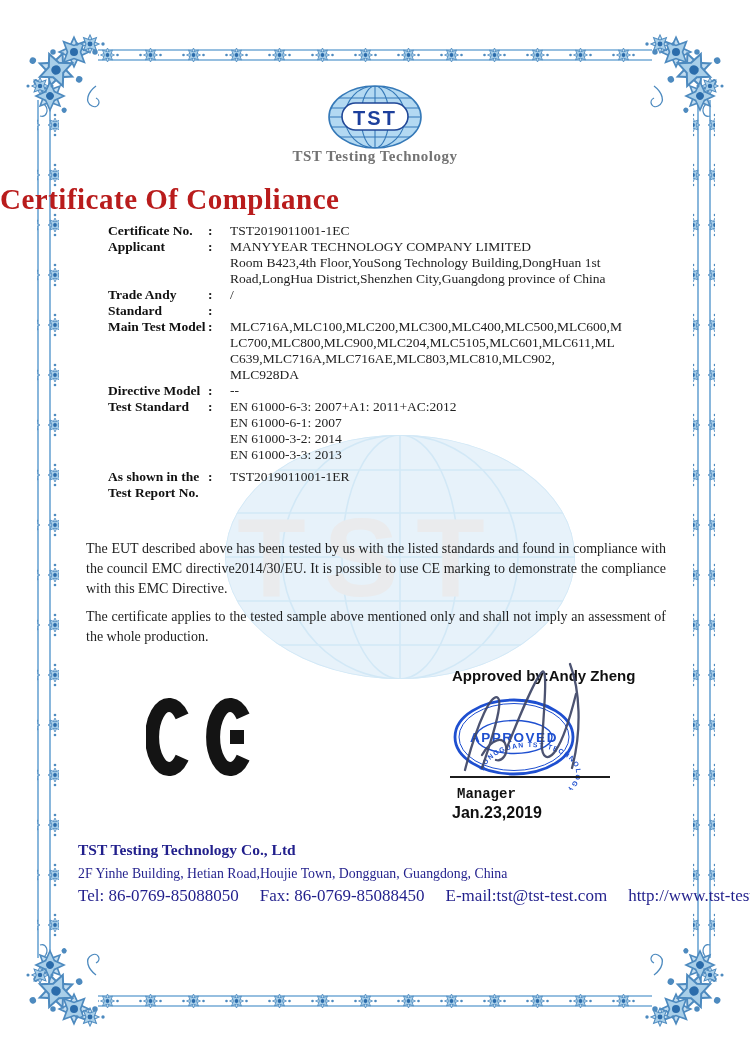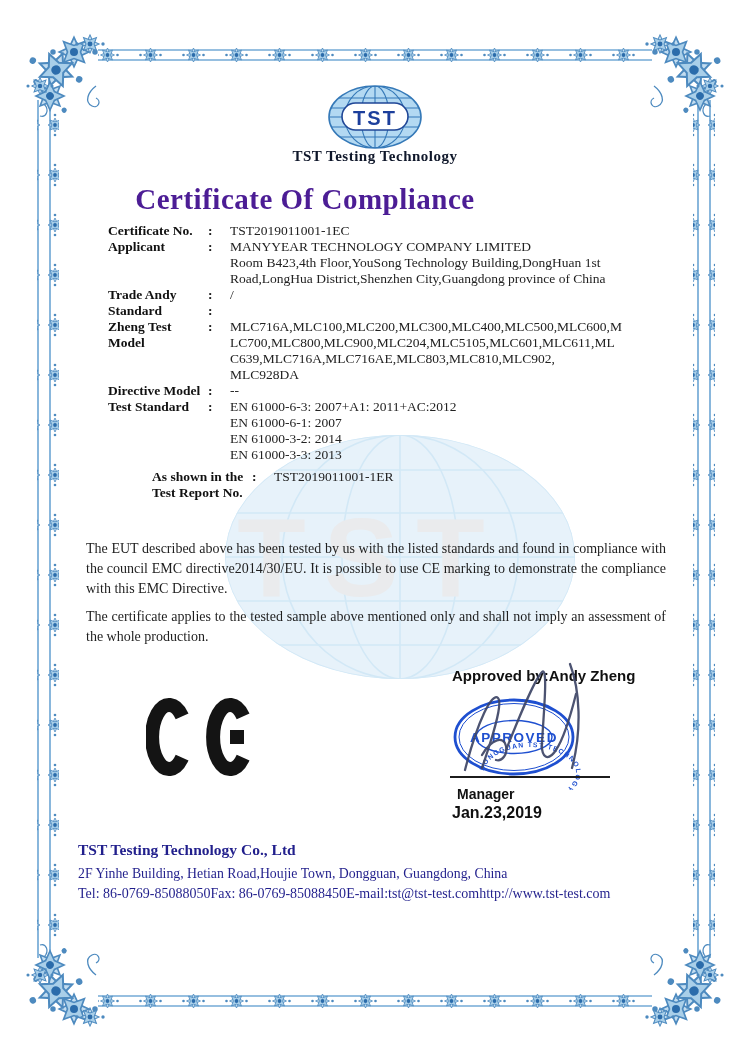--- a/index.html
+++ b/index.html
@@ -6,59 +6,59 @@
   .page{
     position:relative;width:750px;height:1061px;background:#ffffff;
     font-family:"Liberation Serif","DejaVu Serif",serif;color:#222;overflow:hidden;
   }
   .abs{position:absolute;}
   svg{display:block;}
 
   
   .org-name{
     position:absolute;top:148px;left:0;width:750px;text-align:center;
-    font-weight:bold;font-size:15px;color:#0f172a;letter-spacing:.5px;
+    font-weight:bold;font-size:15px;color:#737373;letter-spacing:.5px;
   }
   .cert-title{
-    position:absolute;top:183px;left:0;width:610px;text-align:center;margin:0;
-    font-weight:bold;font-size:29px;color:#4c1d95;letter-spacing:.5px;
+    position:absolute;top:183px;left:0;width:610px;margin:0;
+    font-weight:bold;font-size:29px;color:#b91c1c;letter-spacing:.5px;
   }
 
   
   .fields{position:absolute;left:108px;top:223px;width:545px;font-size:13.5px;line-height:16px;}
   .frow{display:grid;grid-template-columns:100px 22px 1fr;}
-  .frow.gap-top{margin-top:6px;margin-left:44px;}
+  .frow.gap-top{margin-top:6px;}
   .flabel{font-weight:bold;color:#111;white-space:pre-line;}
   .fcolon{font-weight:bold;color:#111;}
   .fvalue{white-space:pre-line;color:#222;}
 
   
   .paras{position:absolute;left:78px;top:531px;width:596px;font-size:14px;line-height:20px;color:#1e1e1e;}
   .paras p{margin:8px;text-align:justify;}
 
   
   .approved-by{
     position:absolute;left:452px;top:667px;
     font-family:"Liberation Sans","DejaVu Sans",sans-serif;font-weight:bold;font-size:15px;color:#101010;
   }
   .sig-line{position:absolute;left:450px;top:776px;width:160px;border-top:2px solid #1c1c1c;}
   .manager-label{
     position:absolute;left:457px;top:786px;
-    font-family:Liberation Sans, sans-serif;font-weight:bold;font-size:14px;color:#101010;
+    font-family:Liberation Mono, monospace;font-weight:bold;font-size:14px;color:#101010;
   }
   .date-label{
     position:absolute;left:452px;top:804px;
     font-family:"Liberation Sans","DejaVu Sans",sans-serif;font-weight:bold;font-size:16px;color:#101010;
   }
 
   
   .footer{position:absolute;left:78px;top:841px;width:600px;color:#211f8c;}
   .footer .company{font-size:15.5px;font-weight:bold;margin:0 0 7px 0;font-family:Liberation Serif, serif;}
   .footer .address{font-size:13.8px;margin:4px 0 4px 0;}
-  .footer .contacts{font-size:14px;display:flex;white-space:nowrap;}
+  .footer .contacts{font-size:17px;display:flex;gap:21px;white-space:nowrap;justify-content:space-between;}
 </style>
 </head>
 <body>
 
 <div class="page">
 
   <svg class="abs" width="750" height="1061" viewBox="0 0 750 1061" style="left:0;top:0;">
     <defs>
       <g id="knot">
         <path d="M0,-7 L2.2,-2.2 L7,0 L2.2,2.2 L0,7 L-2.2,2.2 L-7,0 L-2.2,-2.2 Z" fill="#c3ddf0" stroke="#4d8abf" stroke-width="0.8"></path>
@@ -156,21 +156,21 @@
     <div class="frow">
       <div class="flabel">Trade Andy</div>
       <div class="fcolon">:</div>
       <div class="fvalue">/</div>
     </div>
     <div class="frow">
       <div class="flabel">Standard</div>
       <div class="fcolon">:</div>
     </div>
     <div class="frow">
-      <div class="flabel">Zheng Test Model</div>
+      <div class="flabel">Main Test Model</div>
       <div class="fcolon">:</div>
       <div class="fvalue">MLC716A,MLC100,MLC200,MLC300,MLC400,MLC500,MLC600,M
 LC700,MLC800,MLC900,MLC204,MLC5105,MLC601,MLC611,ML
 C639,MLC716A,MLC716AE,MLC803,MLC810,MLC902,
 MLC928DA</div>
     </div>
     <div class="frow">
       <div class="flabel">Directive Model</div>
       <div class="fcolon">:</div>
       <div class="fvalue">--</div>

